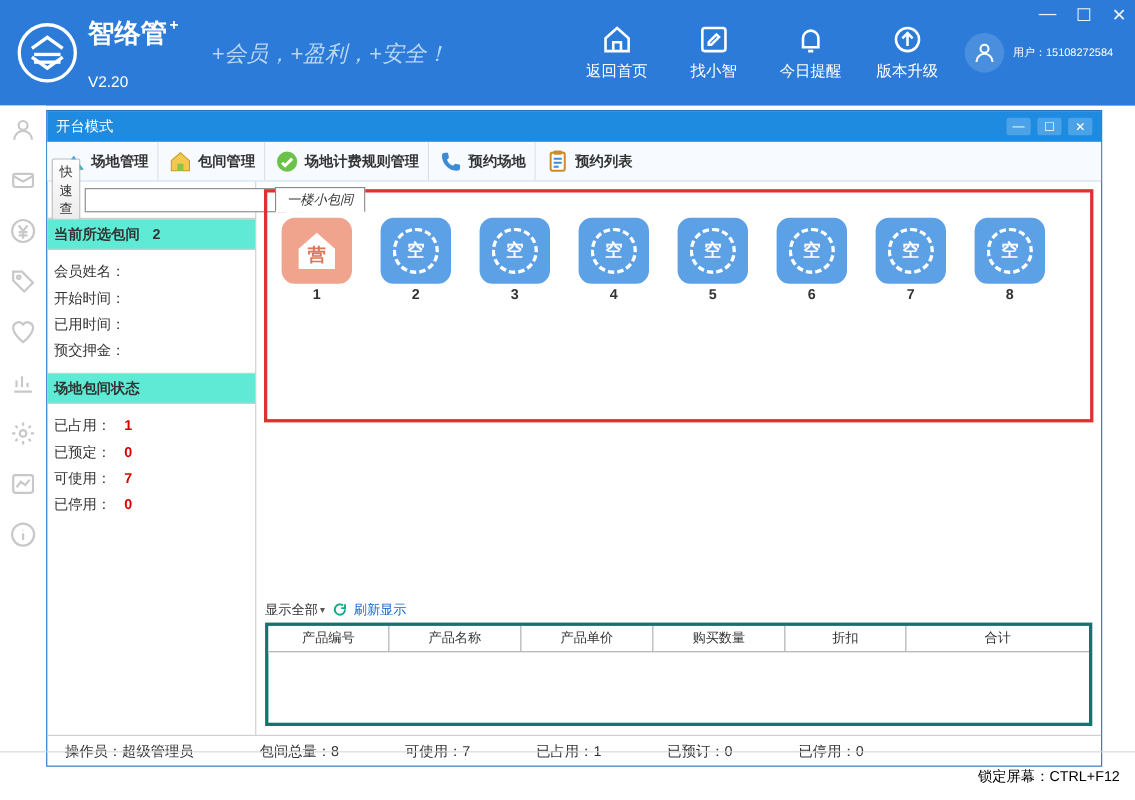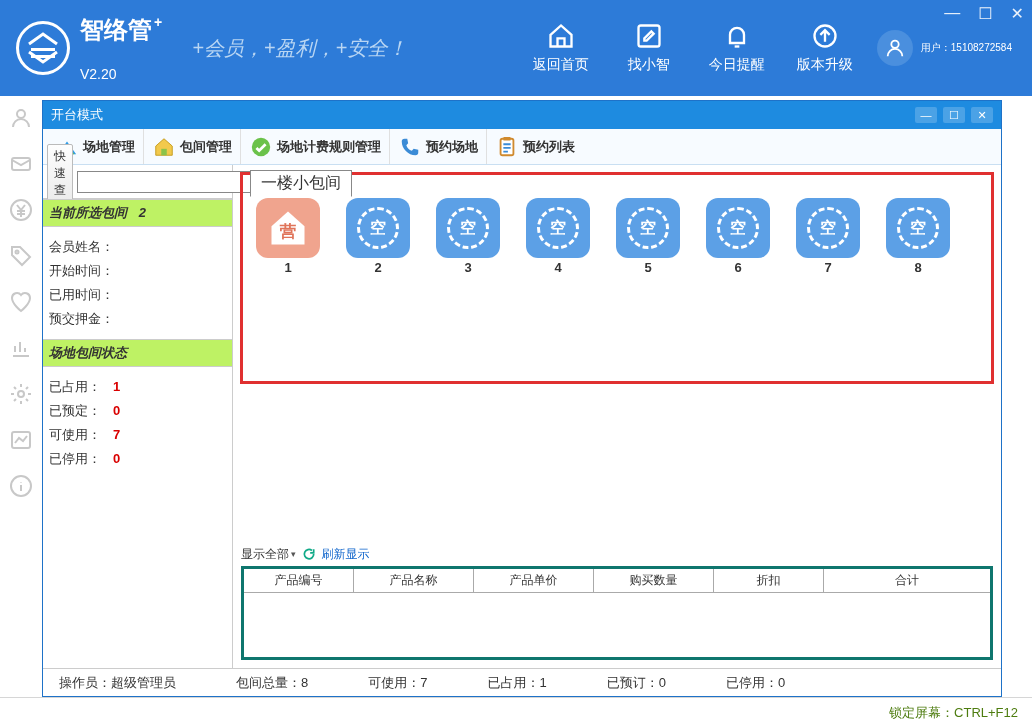--- a/index.html
+++ b/index.html
@@ -54,35 +54,35 @@
 
   
   .content-row { display:flex; height:calc(100% - 28px - 36px - 28px); }
 
   .left-pane { width:190px; border-right:1px solid #ccc; display:flex; flex-direction:column; }
   .search-bar { height:34px; display:flex; align-items:center; padding:4px; border-bottom:1px solid #ccc; gap:4px; font-size:12px;}
   .search-label { background:linear-gradient(#fefefe,#e6e6e6); border:1px solid #bbb; padding:3px 6px; border-radius:2px; }
   .search-input { flex:1; height:22px; border:1px solid #888; background:#fff; padding:0 2px; }
   .search-btn { width:22px; height:22px; background:linear-gradient(#fefefe,#e0e0e0); border:1px solid #bbb; border-radius:3px; display:flex; align-items:center;justify-content:center; cursor:pointer; }
 
-  .panel-title { background:#bef264; border-top:1px solid #ccc; border-bottom:1px solid #ccc; padding:4px 6px; font-weight:bold; font-size:13px;font-style:italic; }
+  .panel-title { background:#5eead4; border-top:1px solid #ccc; border-bottom:1px solid #ccc; padding:4px 6px; font-weight:bold; font-size:13px; }
   .selected-room-number { margin-left:8px; font-weight:bold;}
   .info-rows { padding:8px 6px; font-size:13px; line-height:24px; color:#333;}
   .info-rows div { display:flex; }
   .info-rows .lab { min-width:70px; }
   .status-rows { padding:8px 6px; font-size:13px; line-height:24px; }
   .status-rows div { display:flex;  }
   .status-rows .lab { min-width:60px; }
   .status-rows .num { color:#d90000; font-weight:bold; margin-left:4px; }
 
   .main-pane { flex:1; display:flex; flex-direction:column; }
 
   .room-area { position:relative; margin:7px; padding:6px; height:270px; }
   .room-area-border { position:absolute; top:0; left:0; right:0; bottom:0; border:3px solid #e03030; pointer-events:none;}
-  .room-tab { position:absolute; top:-2px; left:10px; background:#fff; border:1px solid #888; border-bottom:1px solid #fff; padding:2px 10px; font-size:16px; z-index:2;}
+  .room-tab { position:absolute; top:-2px; left:10px; background:#fff; border:1px solid #888; border-bottom:1px solid #fff; padding:2px 10px; font-size:12px; z-index:2;font-style:italic;}
   .rooms { display:flex; flex-wrap:wrap; gap:26px 26px; padding:20px 10px 10px; }
   .room-card { width:64px; text-align:center; cursor:pointer; }
   .room-tile { width:64px; height:60px; border-radius:12px; display:flex; align-items:center;justify-content:center; margin-bottom:2px; }
   .room-tile.occupied { background:#f0a48e; }
   .room-tile.free { background:#5ca0e6; }
   .ring { width:42px; height:42px; border-radius:50%; border:3px dashed #fff; display:flex; align-items:center; justify-content:center; color:#fff; font-size:16px; font-weight:bold;}
   .room-num-label { font-size:13px; font-weight:bold; }
 
   .refresh-bar { height:24px; display:flex; align-items:center; padding:0 8px; font-size:12px; gap:6px; margin-top:154px;}
   .dd { display:inline-flex; align-items:center; gap:2px; cursor:pointer; }
@@ -91,21 +91,21 @@
 
   .table { border:3px solid #0f766e; margin:2px 8px 8px; height:120px; overflow:hidden;text-align:center; }
   .table-header { display:flex; background:#fff; border-bottom:1px solid #aaa; }
   .table-header .col { border-right:1px solid #aaa; padding:3px 6px; font-size:12px; }
   .col.c1{width:110px;} .col.c2{width:120px;} .col.c3{width:120px;} .col.c4{width:120px;} .col.c5{width:110px;} .col.c6{flex:1; border-right:none;}
 
   
   .inner-status { height:28px; border-top:1px solid #ccc; display:flex; align-items:center; padding:0 16px; font-size:13px; gap:60px; }
 
   
-  .app-footer { position:absolute; left:0; right:0; bottom:0; height:30px; border-top:1px solid #d6d6d6; display:flex; align-items:center; justify-content:flex-end; padding:0 14px; color:#4d7c0f; font-size:13px; }
+  .app-footer { position:absolute; left:0; right:0; bottom:0; height:44px; border-top:1px solid #d6d6d6; display:flex; align-items:center; justify-content:flex-end; padding:0 14px; color:#000000; font-size:13px; }
 
 </style>
 </head>
 <body>
 
 <div class="header">
   <div class="logo-area">
     <div class="logo-circle">
       <svg viewBox="0 0 36 36">
         <path d="M4 14 L18 4 L32 14" stroke="#fff" stroke-width="3" fill="none"></path>

